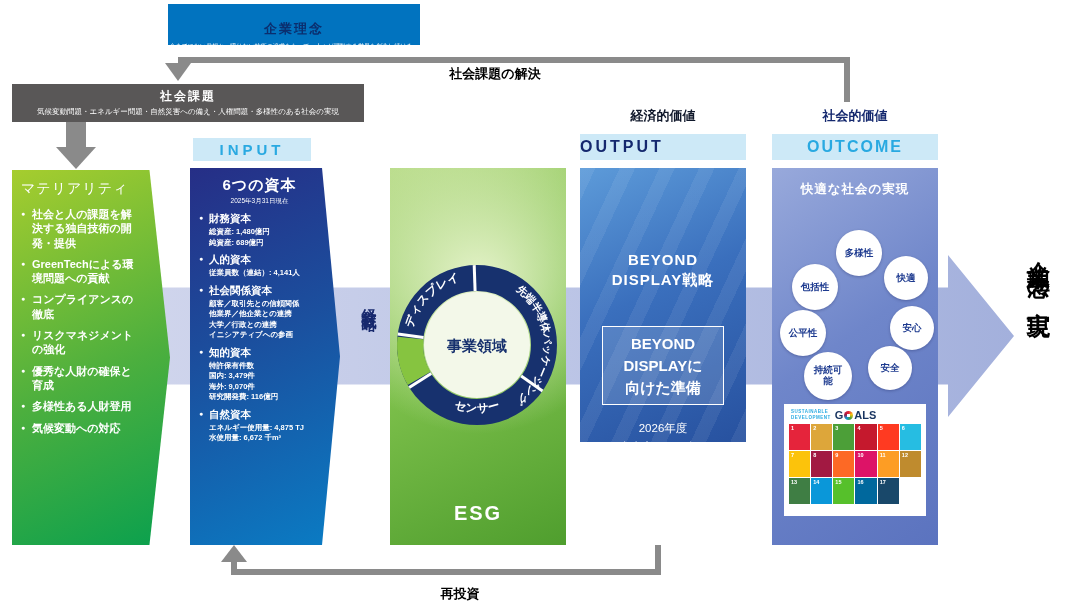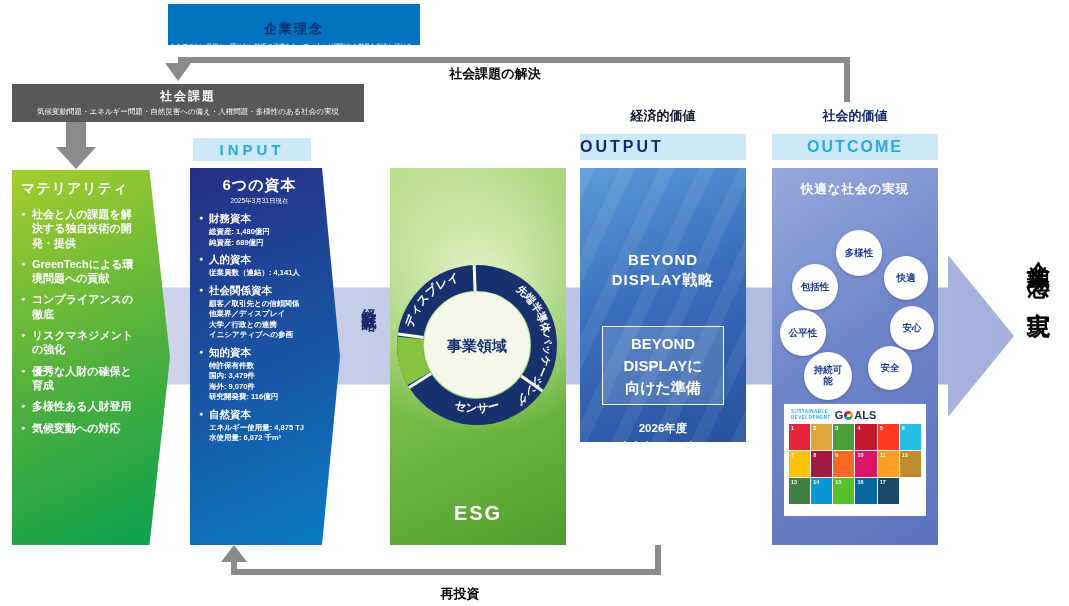--- a/index.html
+++ b/index.html
@@ -35,21 +35,21 @@
   .econ-label{left:580px;top:107px;width:166px;text-align:center;color:#0f172a;font-size:13px;font-weight:bold}
   .output-header{left:580px;top:134px;width:166px;height:26px;background:#cde9f7;color:#14286e;font-size:16px;font-weight:bold;letter-spacing:3px;text-align:left;line-height:26px}
   .social-label{left:772px;top:107px;width:166px;text-align:center;color:#14286e;font-size:13px;font-weight:bold}
   .outcome-header{left:772px;top:134px;width:166px;height:26px;background:#cde9f7;color:#29a9e1;font-size:16px;font-weight:bold;letter-spacing:2px;text-align:center;line-height:26px}
 
   
   .materiality{left:12px;top:170px;width:158px;height:375px;
     background:linear-gradient(155deg,#a6cd2e 0%,#4caf3e 55%,#0aa04e 100%);
     clip-path:polygon(0 0,87% 0,100% 50%,87% 100%,0 100%);
     padding:10px 30px 8px 9px;color:#fff}
-  .mat-title{font-size:14px;font-weight:bold;margin-bottom:9px;letter-spacing:1px}
+  .mat-title{font-size:14px;font-weight:normal;margin-bottom:9px;letter-spacing:1px}
   .mat-item{position:relative;font-size:11px;font-weight:bold;line-height:1.3;margin-bottom:7px;padding-left:11px}
   .mat-item::before{content:"●";position:absolute;left:0;top:2px;font-size:7px}
 
   
   .input-panel{left:190px;top:168px;width:150px;height:377px;
     background:linear-gradient(155deg,#262e86 0%,#1b4f9e 45%,#0a7cc4 100%);
     clip-path:polygon(0 0,88% 0,100% 50%,88% 100%,0 100%);
     padding:8px 20px 6px 9px;color:#fff}
   .inp-title{font-size:15px;font-weight:bold;text-align:center;letter-spacing:1px}
   .inp-asof{font-size:6.5px;text-align:center;margin:2px 0 6px}
@@ -65,21 +65,21 @@
   .mgmt-label{left:359px;top:296px;writing-mode:vertical-rl;font-size:15px;font-weight:bold;color:#17286d;letter-spacing:3px}
   .ring-svg{left:391px;top:259px}
   .esg-label{left:390px;top:502px;width:176px;text-align:center;color:#fff;font-size:20px;font-weight:bold;letter-spacing:2px}
 
   
   .output-panel{left:580px;top:168px;width:166px;height:274px;color:#fff;text-align:center;padding:82px 12px 0;
     background:repeating-linear-gradient(115deg,rgba(255,255,255,.07) 0 14px,rgba(255,255,255,0) 14px 36px),
                linear-gradient(155deg,#5d9bd9 0%,#3a6fbd 45%,#27519f 100%)}
   .out-title{font-size:15px;font-weight:bold;line-height:1.3;letter-spacing:1px}
   .out-box{border:1px solid #fff;background:rgba(255,255,255,.15);margin:37px 10px 14px;padding:6px 2px;font-size:15px;font-weight:bold;line-height:1.45}
-  .out-line{font-size:11.5px;font-weight:bold;line-height:1.65}
+  .out-line{font-size:11.5px;font-weight:normal;line-height:1.65}
   .out-note{font-size:7.5px;margin-top:7px}
 
   
   .outcome-panel{left:772px;top:168px;width:166px;height:377px;
     background:linear-gradient(145deg,#98a9db 0%,#6f86ca 45%,#5b73bf 100%)}
   .outcome-title{padding-top:13px;text-align:center;color:#fff;font-weight:bold;font-size:12.5px;letter-spacing:1px}
   .bubble{position:absolute;background:#fff;border-radius:50%;display:flex;align-items:center;justify-content:center;
     color:#1d3a8f;font-weight:bold;font-size:9.5px;text-align:center;line-height:1.15;box-shadow:0 1px 3px rgba(0,0,50,.25)}
   .b0{left:64px;top:62px;width:46px;height:46px}
   .b1{left:112px;top:88px;width:44px;height:44px}
@@ -157,21 +157,21 @@
       <div class="cap-l">総資産: 1,480億円</div>
       <div class="cap-l">純資産: 689億円</div>
     </div>
     <div class="cap">
       <div class="cap-h">人的資本</div>
       <div class="cap-l">従業員数（連結）: 4,141人</div>
     </div>
     <div class="cap">
       <div class="cap-h">社会関係資本</div>
       <div class="cap-l">顧客／取引先との信頼関係</div>
-      <div class="cap-l">他業界／ディスプレイ</div>
+      <div class="cap-l">他業界／他企業との連携</div>
       <div class="cap-l">大学／行政との連携</div>
       <div class="cap-l">イニシアティブへの参画</div>
     </div>
     <div class="cap">
       <div class="cap-h">知的資本</div>
       <div class="cap-l">特許保有件数</div>
       <div class="cap-l">国内: 3,479件</div>
       <div class="cap-l">海外: 9,070件</div>
       <div class="cap-l">研究開発費: 116億円</div>
     </div>

